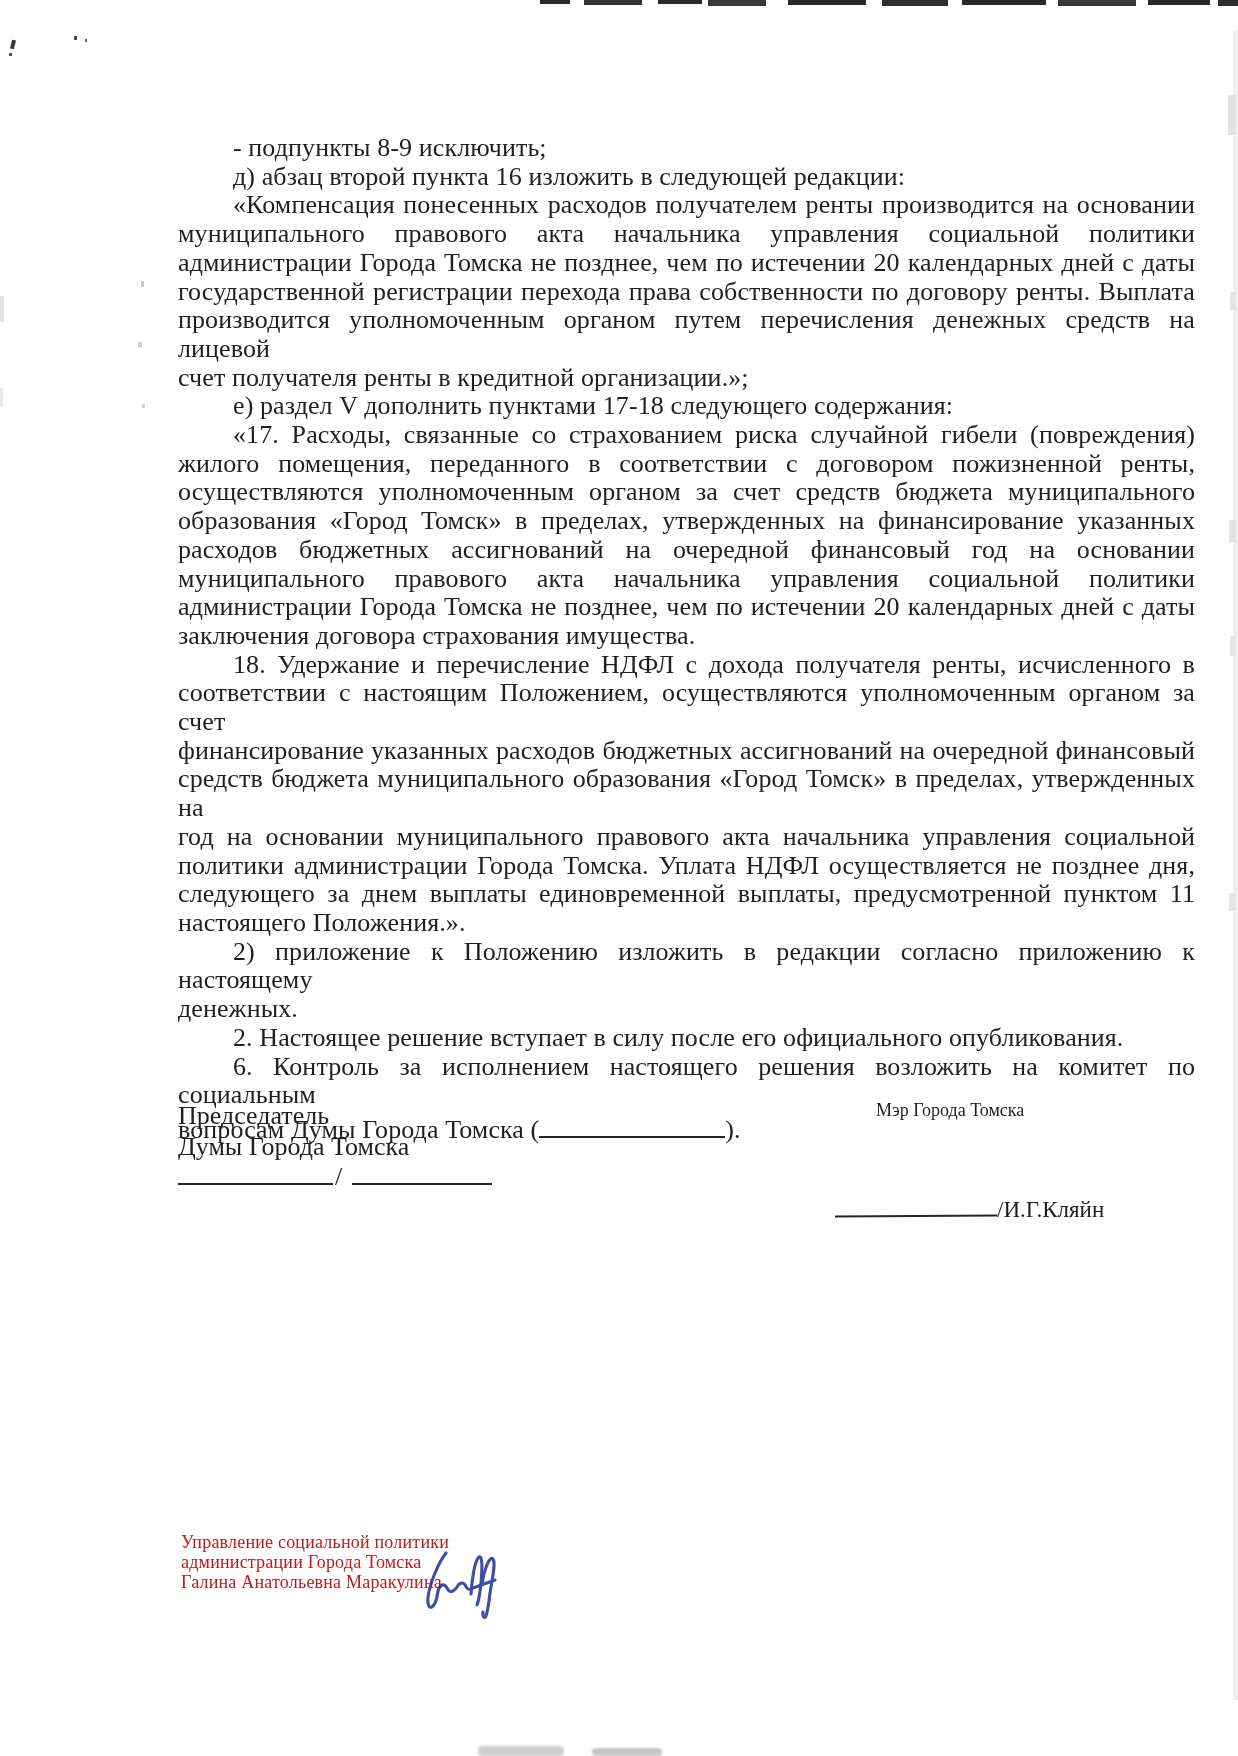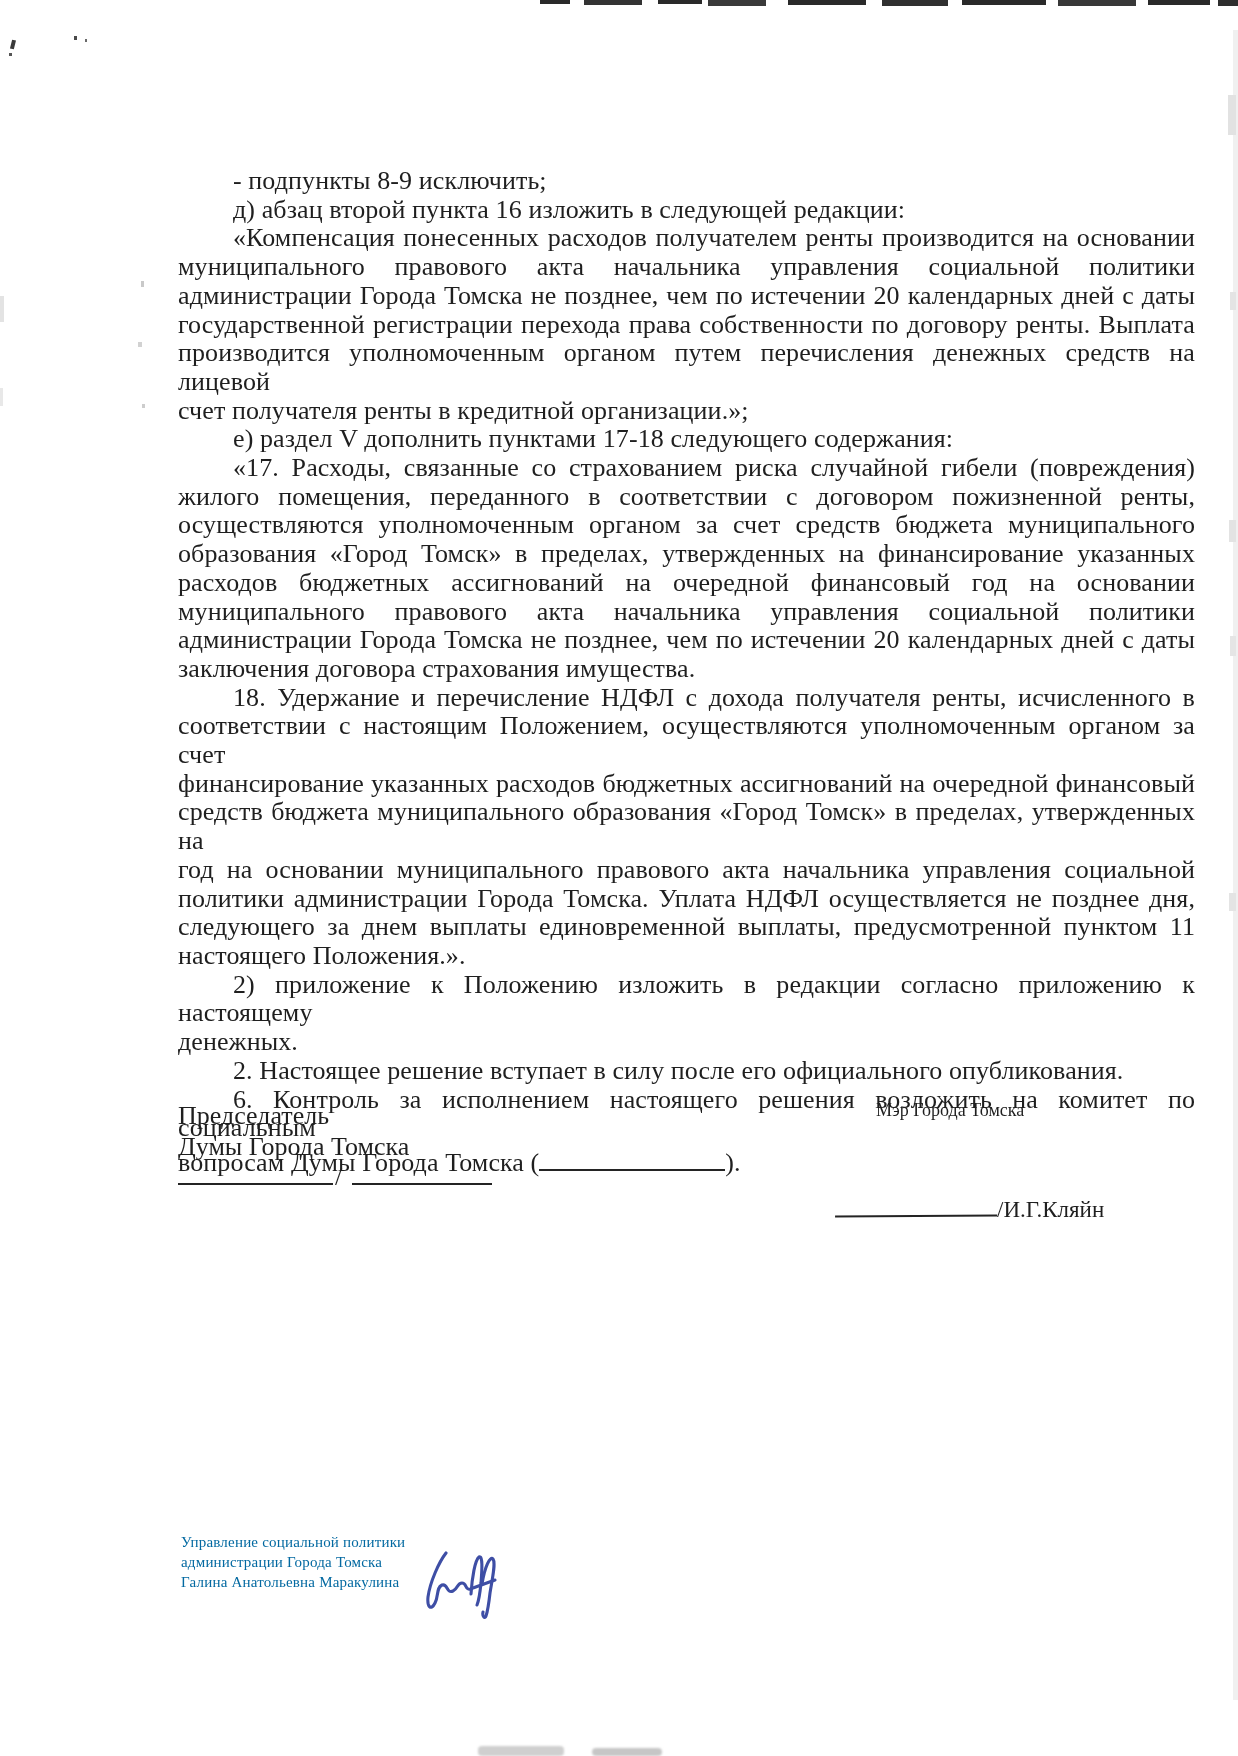--- a/index.html
+++ b/index.html
@@ -11,21 +11,20 @@
     font-family:"Liberation Serif","DejaVu Serif",serif;
     color:#1f1f1f;
   }
   
   .doc-body{
     position:absolute;
     left:178px;top:134px;width:1017px;
     font-size:26px;
     line-height:28.7px;
     letter-spacing:0.1px;
-    margin-top:33px;
   }
   .ln{
     text-align:justify;
     text-align-last:justify;
     white-space:normal;
   }
   .ln.plain{
     text-align:left;
     text-align-last:auto;
   }
@@ -48,23 +47,23 @@
     border-bottom:2px solid #242424;
     vertical-align:baseline;
   }
   .sigline.w1{width:155px;}
   .sigline.w2{width:140px;margin-left:10px;}
   .sigline.w3{width:162px;transform:rotate(-0.4deg);}
   .slash{display:inline-block;margin-left:2px;}
   
   .footer{
     position:absolute;left:181px;top:1532px;
-    font-size:15px;line-height:20px;
+    font-size:18px;line-height:20px;
     letter-spacing:0.2px;
-    color:#0369a1;
+    color:#b91c1c;
   }
   .footer-sig{position:absolute;left:415px;top:1550px;width:90px;height:70px;}
   
   .art{position:absolute;pointer-events:none;}
   .top-band span{position:absolute;top:0;background:#2a2a2a;}
   .right-strip{right:0;top:30px;width:5px;height:1670px;background:#f0f0f0;}
 </style>
 </head>
 <body>
 

